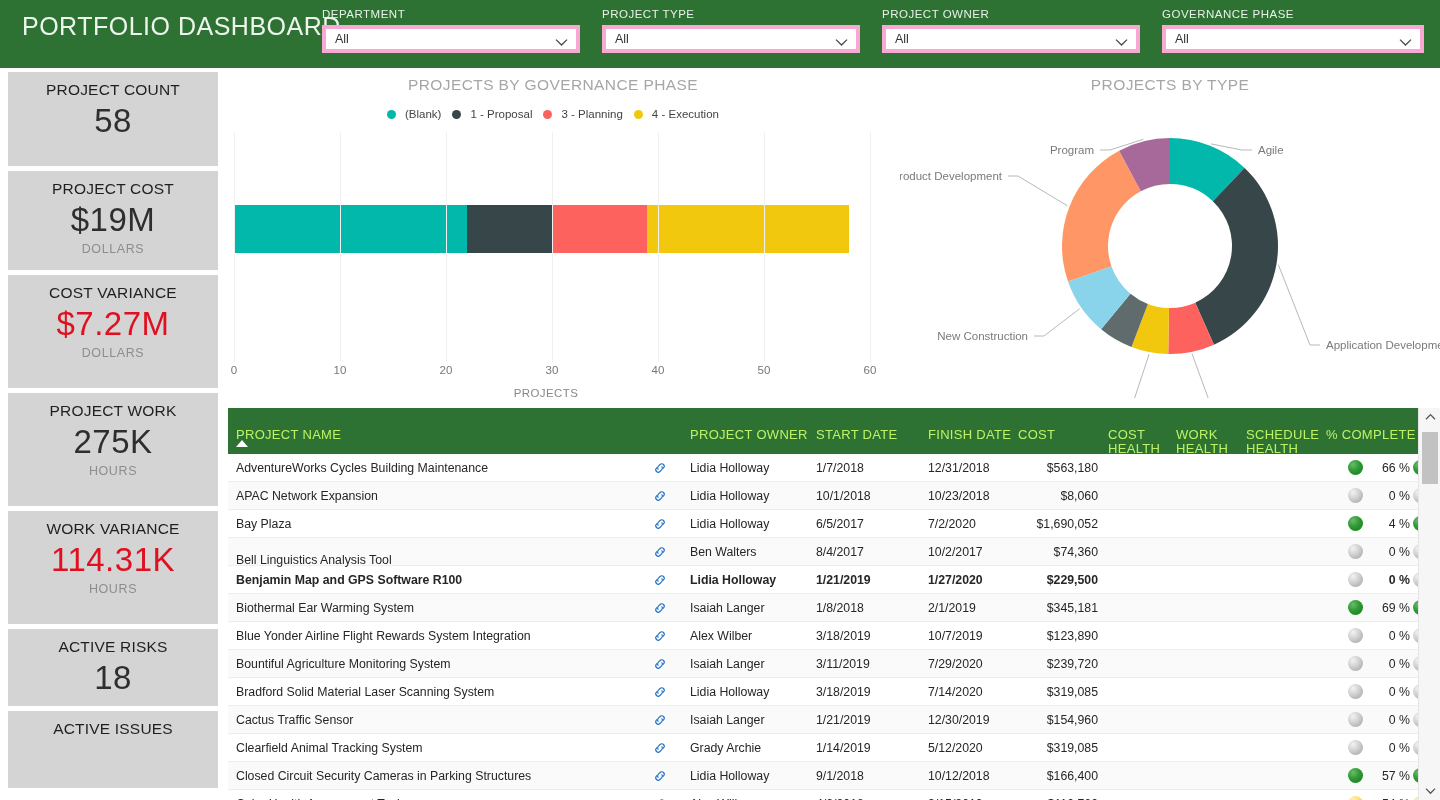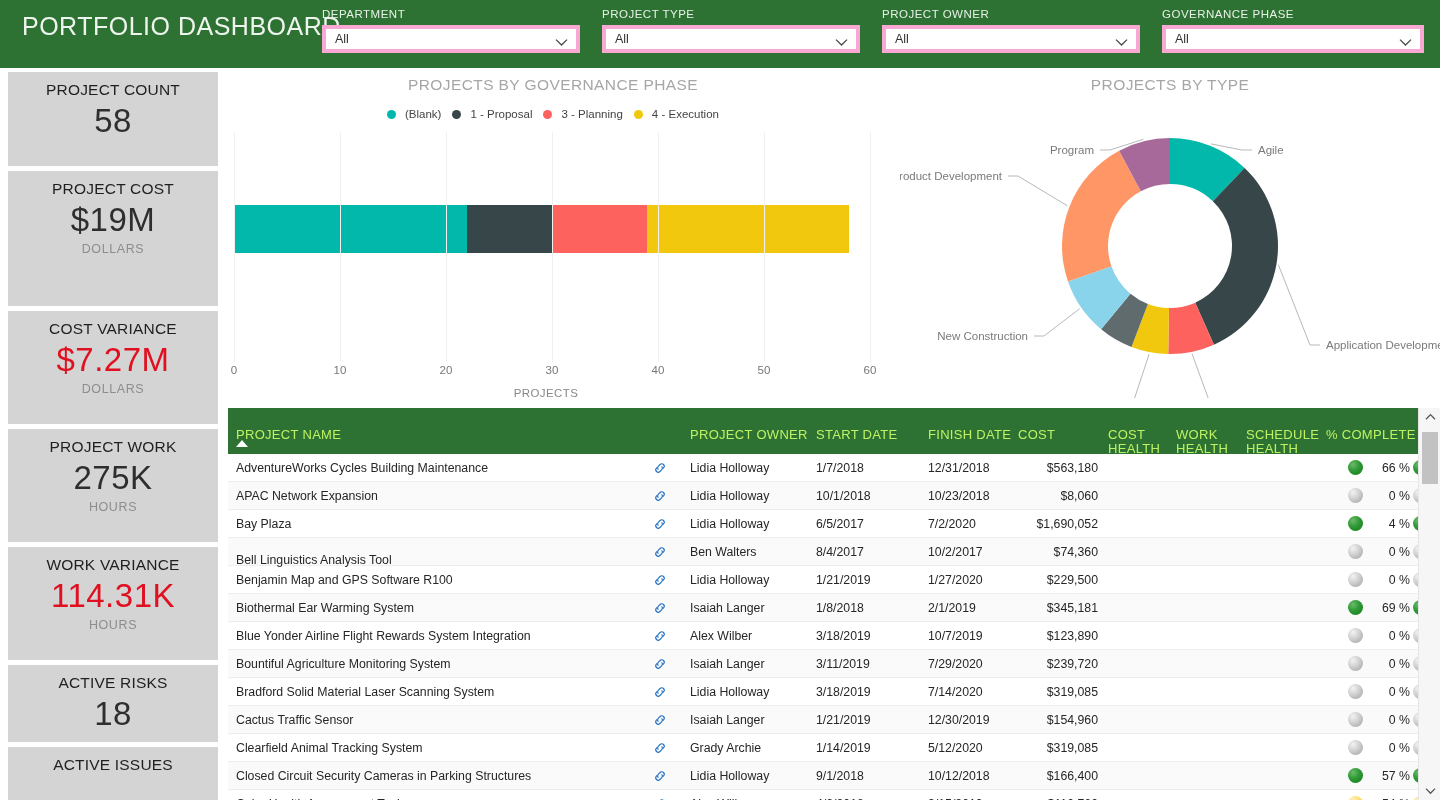--- a/index.html
+++ b/index.html
@@ -205,21 +205,21 @@
           </div>
         </div>
       </div>
   </div>
 
   <div class="kpi-col" id="kpi-col">
       <div class="kpi" style="height: 94px;">
         <div class="kpi-title">PROJECT COUNT</div>
         <div class="kpi-value">58</div>
       </div>
-      <div class="kpi" style="height: 135px;">
+      <div class="kpi" style="height: 99px;">
         <div class="kpi-title">PROJECT COST</div>
         <div class="kpi-value">$19M</div>
         <div class="kpi-units">DOLLARS</div>
       </div>
       <div class="kpi" style="height: 113px;">
         <div class="kpi-title">COST VARIANCE</div>
         <div class="kpi-value red">$7.27M</div>
         <div class="kpi-units">DOLLARS</div>
       </div>
       <div class="kpi" style="height: 113px;">
@@ -402,21 +402,21 @@
           <div class="cell" style="left: 700px; width: 100px;">10/2/2017</div>
           <div class="cell right" style="left: 790px; width: 80px;">$74,360</div>
           <div class="cell right" style="left: 1090px; width: 92px;">0 %</div>
           <span class="link-icon"><svg width="14" height="14" viewBox="0 0 14 14">
               <path d="M5.4 8.6 A2.4 2.4 0 0 1 5.4 5.2 L7.1 3.5 A2.4 2.4 0 0 1 10.5 6.9 L9.6 7.8" fill="none" stroke="#1f6fc4" stroke-width="1.1"></path>
               <path d="M8.6 5.4 A2.4 2.4 0 0 1 8.6 8.8 L6.9 10.5 A2.4 2.4 0 0 1 3.5 7.1 L4.4 6.2" fill="none" stroke="#1f6fc4" stroke-width="1.1"></path>
             </svg></span>
           <span class="health h-gray" style="left: 1120px;"></span>
           <span class="health h-gray" style="left: 1185px;"></span>
         </div>
-        <div class="trow" style="top: 112px;">
+        <div class="trow" style="top: 112px; font-weight: bold;">
           <div class="cell" style="left: 8px; width: 410px;">Benjamin Map and GPS Software R100</div>
           <div class="cell" style="left: 462px; width: 128px;">Lidia Holloway</div>
           <div class="cell" style="left: 588px; width: 100px;">1/21/2019</div>
           <div class="cell" style="left: 700px; width: 100px;">1/27/2020</div>
           <div class="cell right" style="left: 790px; width: 80px;">$229,500</div>
           <div class="cell right" style="left: 1090px; width: 92px;">0 %</div>
           <span class="link-icon"><svg width="14" height="14" viewBox="0 0 14 14">
               <path d="M5.4 8.6 A2.4 2.4 0 0 1 5.4 5.2 L7.1 3.5 A2.4 2.4 0 0 1 10.5 6.9 L9.6 7.8" fill="none" stroke="#1f6fc4" stroke-width="1.1"></path>
               <path d="M8.6 5.4 A2.4 2.4 0 0 1 8.6 8.8 L6.9 10.5 A2.4 2.4 0 0 1 3.5 7.1 L4.4 6.2" fill="none" stroke="#1f6fc4" stroke-width="1.1"></path>
             </svg></span>

